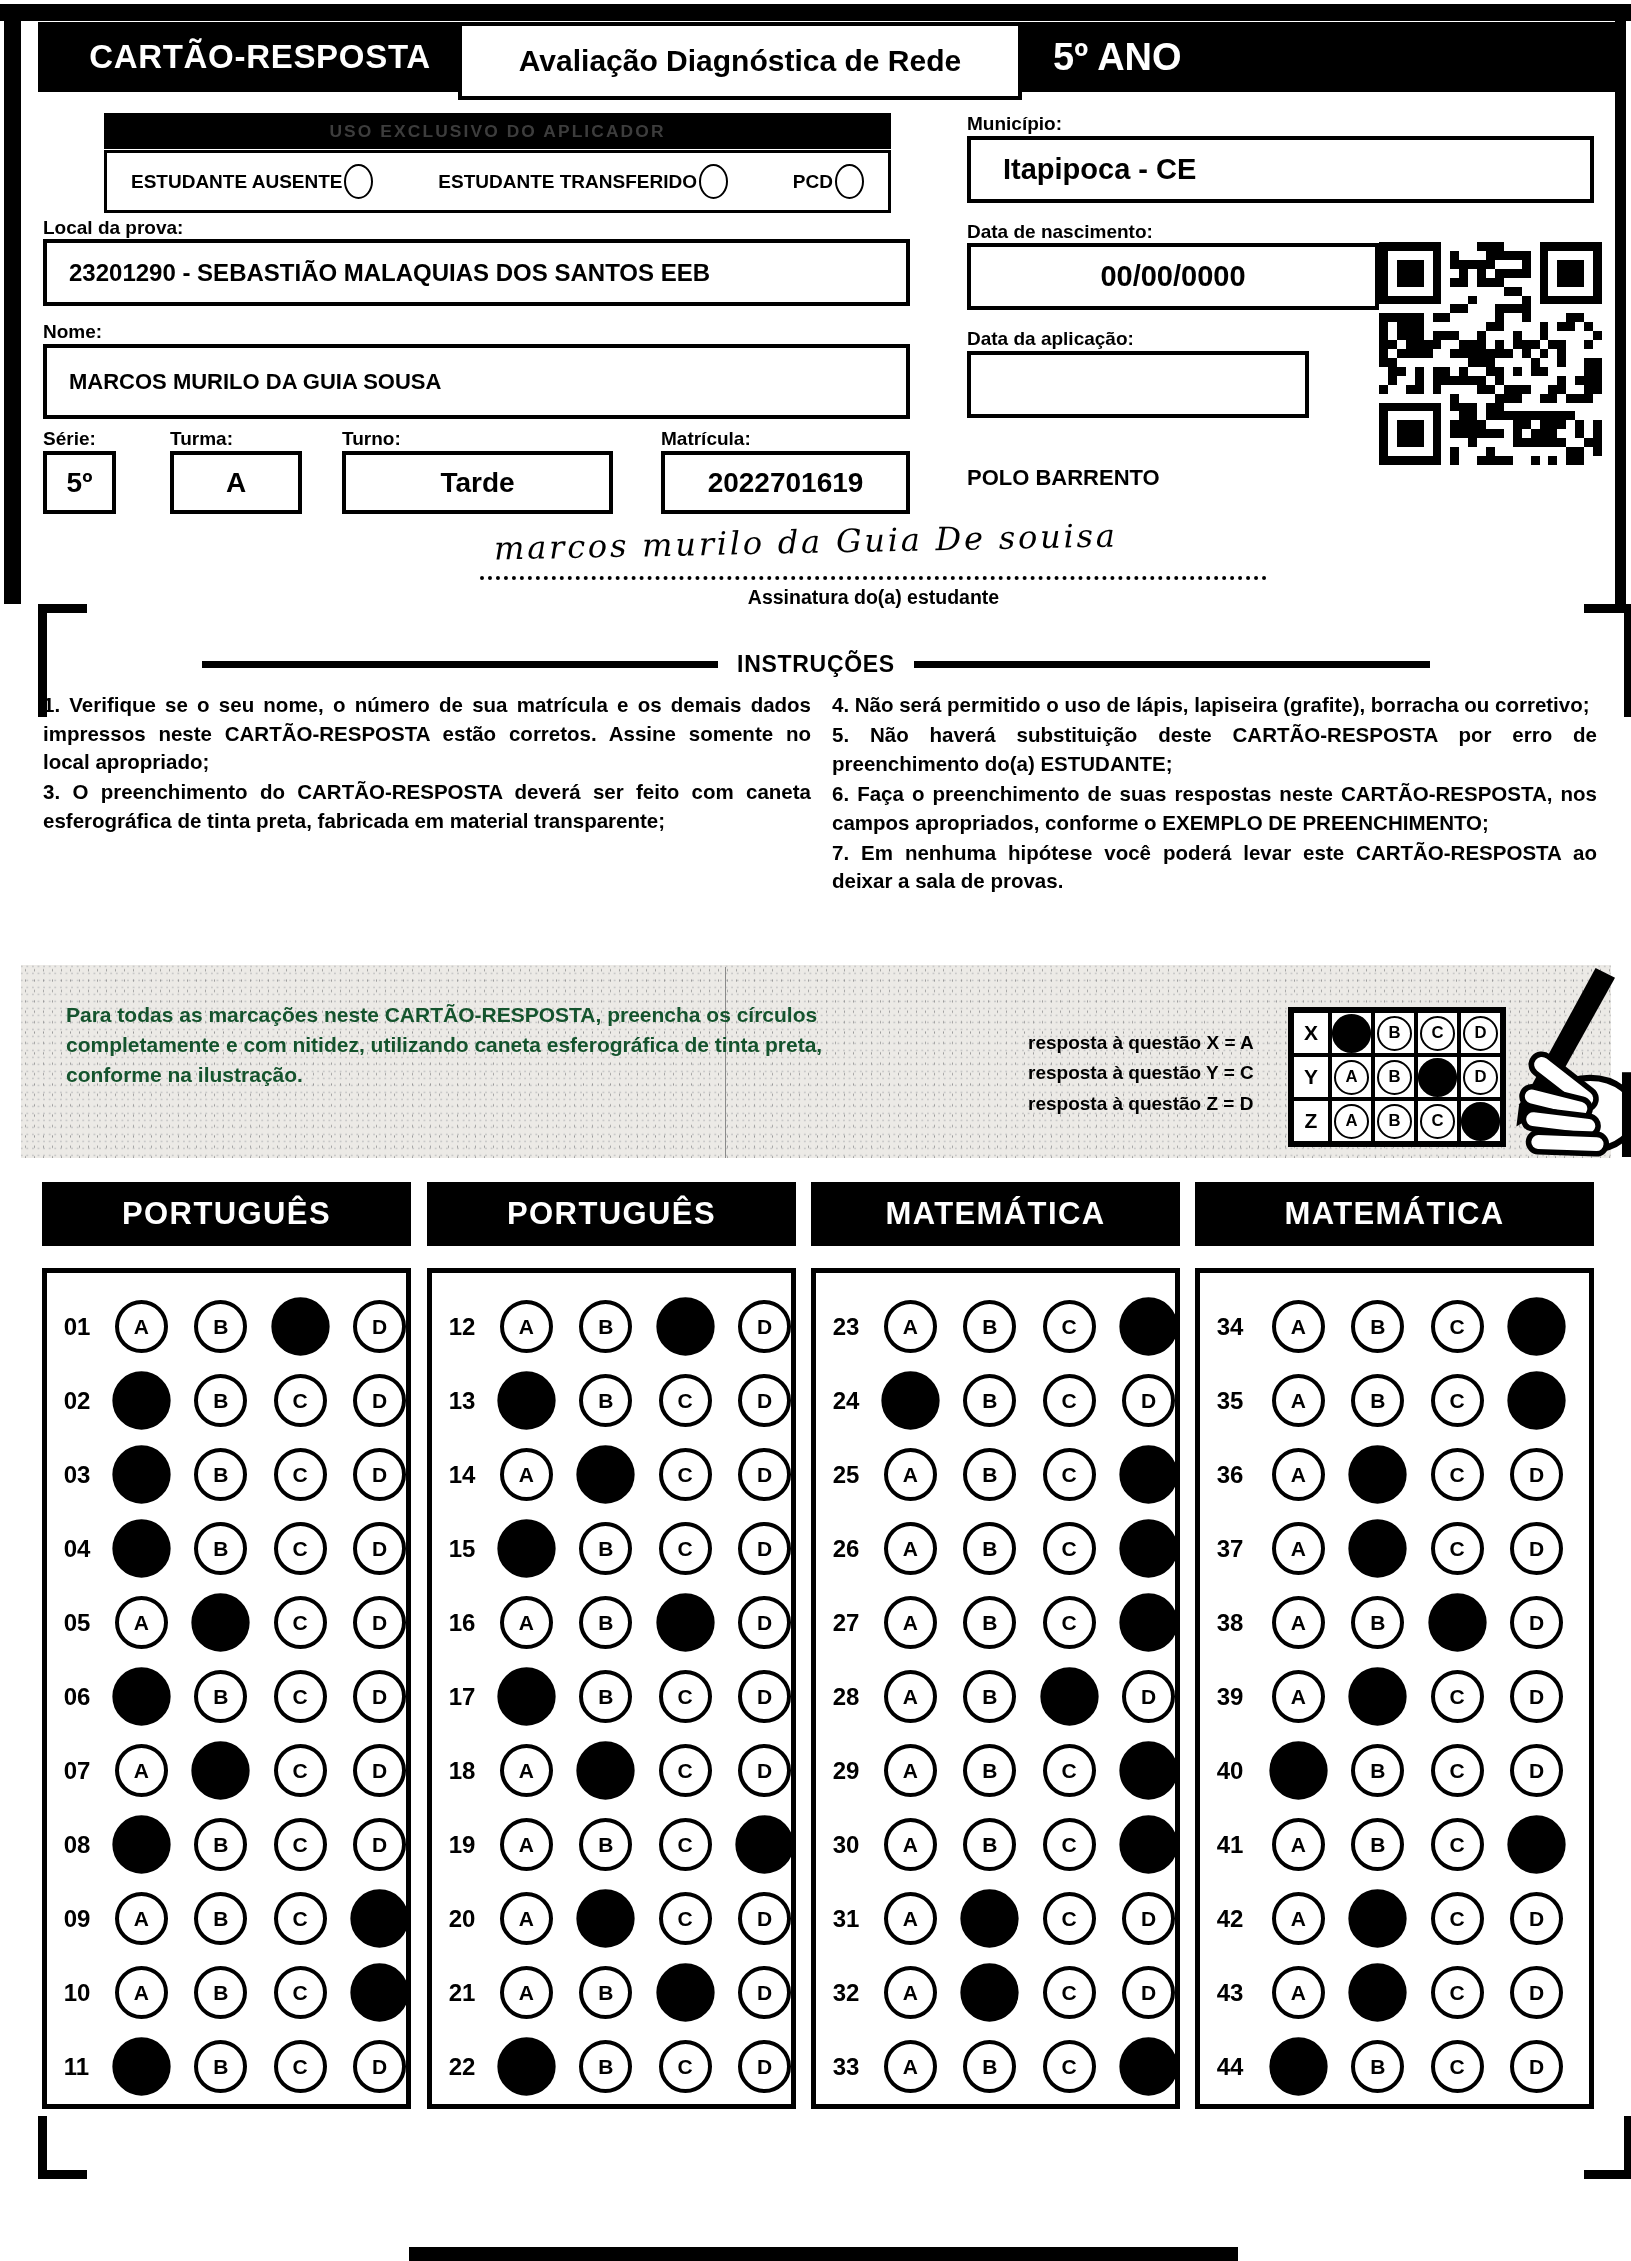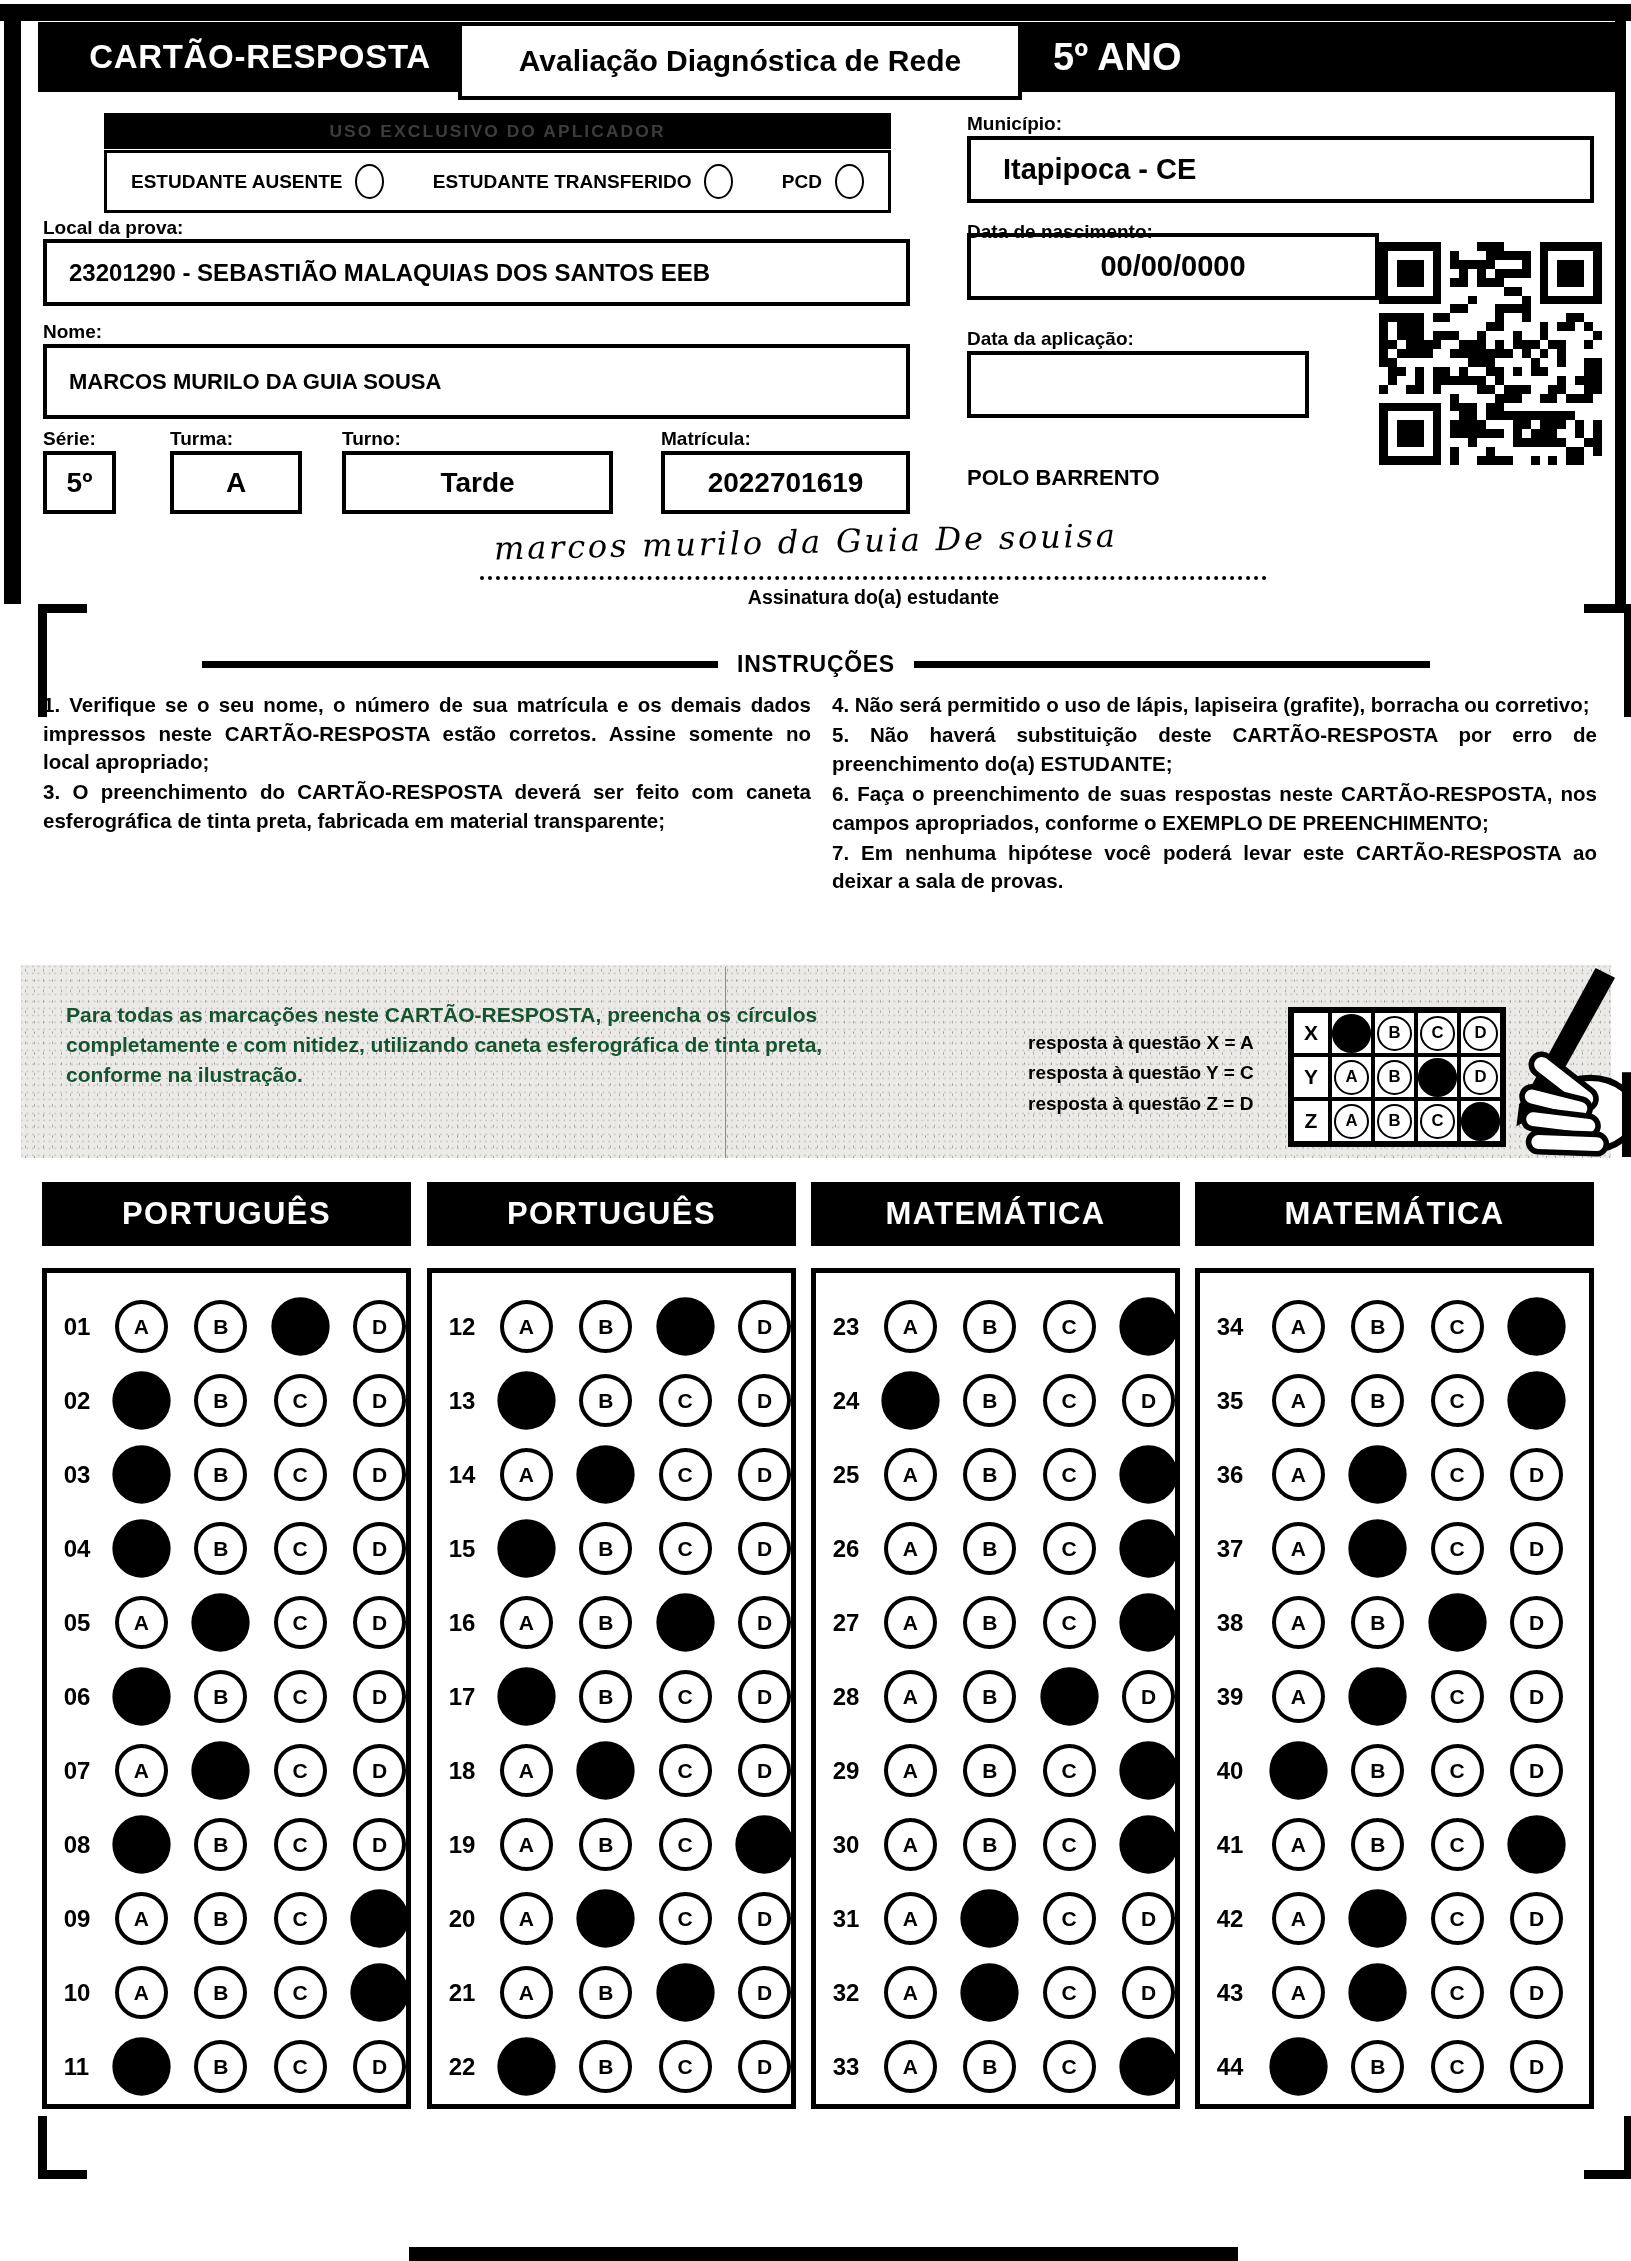--- a/index.html
+++ b/index.html
@@ -15,21 +15,21 @@
   .hdr-black{background:#000;color:#fff;display:flex;align-items:center;}
   .hdr-card{left:38px;top:22px;width:444px;height:70px;font-size:33px;font-weight:700;justify-content:center;letter-spacing:0.7px;}
   .hdr-assess{left:458px;top:22px;width:556px;height:70px;border:4.2px solid #000;background:#fff;color:#000;
               display:flex;align-items:center;justify-content:center;font-size:30px;font-weight:700;}
   .hdr-grade{left:1022px;top:22px;width:572px;height:70px;font-size:38px;font-weight:700;padding-left:31px;}
   
   .applicator{left:104px;top:113px;width:787px;height:36px;background:#000;display:flex;align-items:center;justify-content:center;}
   .applicator span{color:#3d3d3d;font-size:17.4px;font-weight:700;letter-spacing:2.1px;}
   .chkrow{left:104px;top:150px;width:787px;height:63px;border:3.5px solid #000;display:flex;align-items:center;
           justify-content:space-between;padding:0 24px;box-sizing:border-box;}
-  .chkitem{display:flex;align-items:center;gap:13px;font-size:19px;font-weight:700;}
+  .chkitem{display:flex;align-items:center;gap:2px;font-size:19px;font-weight:700;}
   .chk{width:25px;height:31px;border:2.8px solid #000;border-radius:50%;background:#fff;}
   .flabel{font-size:19px;font-weight:700;}
   .fbox{border:4.2px solid #000;display:flex;align-items:center;box-sizing:border-box;font-weight:700;}
   .sig-line{border-bottom:4.9px dotted #000;}
   .sig-hand{font-family:"DejaVu Serif",serif;font-style:italic;font-size:32px;transform:rotate(-1.2deg);
             letter-spacing:2.8px;white-space:nowrap;}
   
   .instr-bracket{width:40px;height:104px;}
   .ib-left{border-top:9px solid #000;border-left:9px solid #000;}
   .ib-right{border-top:9px solid #000;border-right:9px solid #000;}
@@ -132,21 +132,21 @@
   <div class="abs fbox" style="left:661px;top:451px;width:249px;height:63px;justify-content:center;font-size:28px;">
     <span>2022701619</span>
   </div>
 
   <div class="abs flabel" style="left:967px;top:113px;">Município:</div>
   <div class="abs fbox" style="left:967px;top:136px;width:627px;height:67px;padding-left:32px;font-size:29px;">
     <span>Itapipoca - CE</span>
   </div>
 
   <div class="abs flabel" style="left:967px;top:221px;">Data de nascimento:</div>
-  <div class="abs fbox" style="left:967px;top:233px;width:412px;height:67px;justify-content:center;font-size:29px;">
+  <div class="abs fbox" style="left:967px;top:243px;width:412px;height:67px;justify-content:center;font-size:29px;">
     <span>00/00/0000</span>
   </div>
 
   <div class="abs flabel" style="left:967px;top:328px;">Data da aplicação:</div>
   <div class="abs fbox" style="left:967px;top:351px;width:342px;height:67px;justify-content:center;font-size:29px;">
     <span></span>
   </div>
 
   <svg class="abs" id="qr" style="left:1379px;top:242px;" width="223" height="223" viewBox="0 0 25 25" shape-rendering="crispEdges">
       <rect x="0" y="0" width="1" height="1" fill="#000"></rect>

